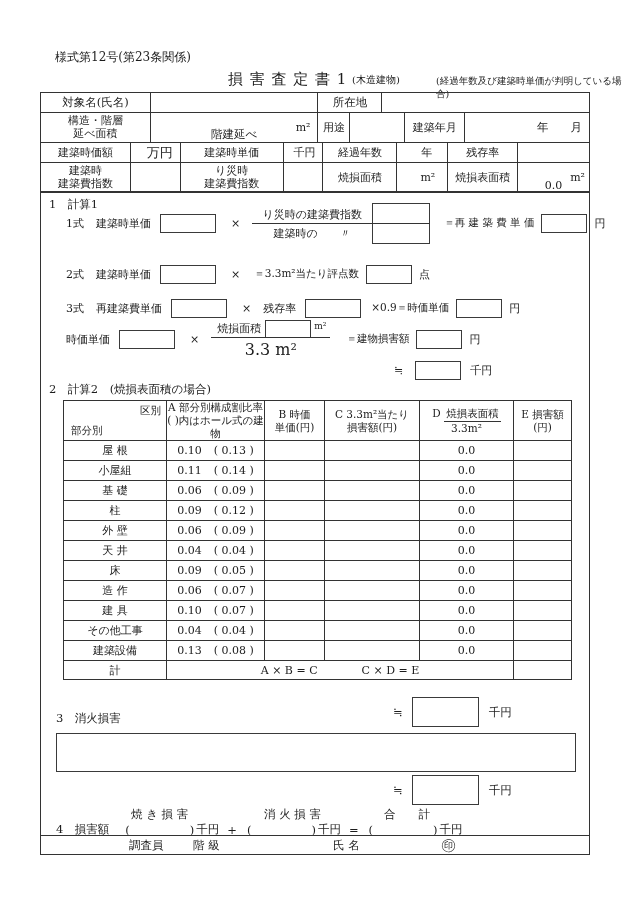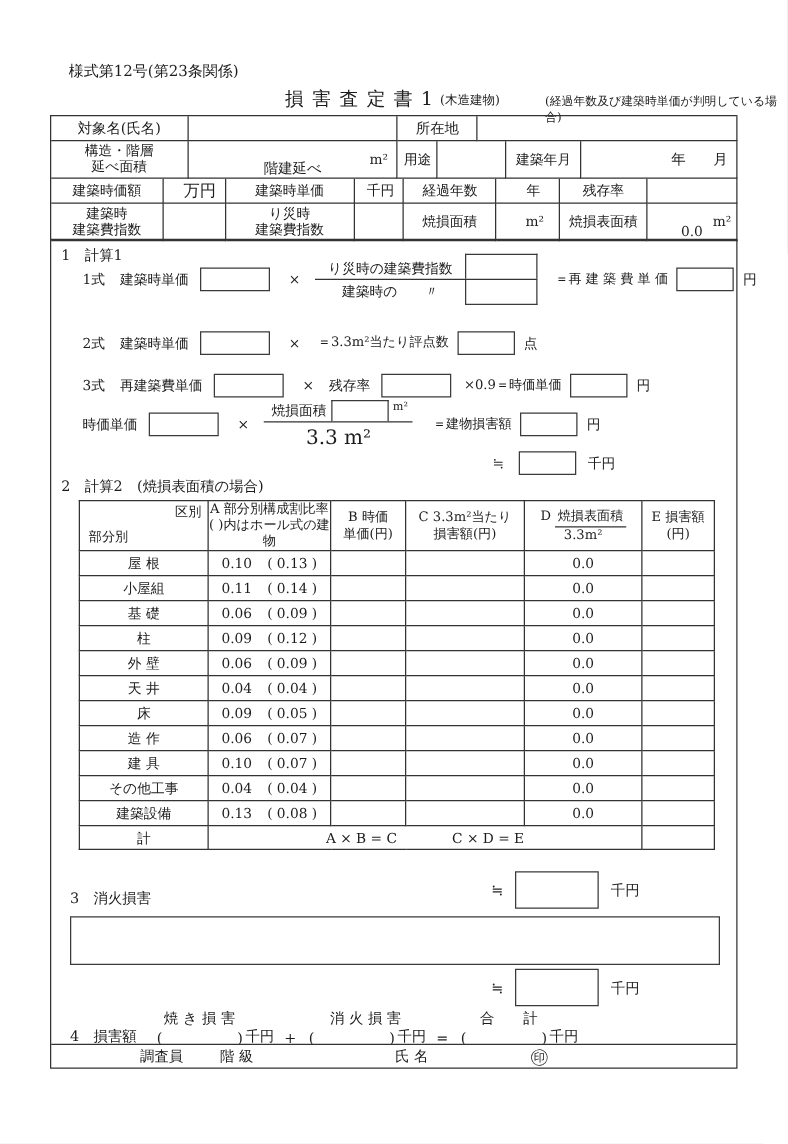--- a/index.html
+++ b/index.html
@@ -53,21 +53,21 @@
   .notes-box{position:absolute;left:15px;top:541px;width:520px;height:39px;border:1px solid #3a3a3a;box-sizing:border-box;background:#fff;}
   
   .s4-labels{position:absolute;top:615px;left:0;width:550px;font-size:11.5px;}
   .s4-labels span{position:absolute;white-space:nowrap;}
   .s4-formula{position:absolute;top:630px;left:15px;display:flex;align-items:center;font-size:11.5px;white-space:nowrap;justify-content:flex-end;}
   .fillspan{display:inline-block;width:56px;height:13px;}
   .par{margin:0 2px;}
   .op{margin:0 8px;}
   
   .footer{position:absolute;left:0;top:643px;width:548px;height:19px;border-top:1px solid #333;font-size:11.5px;}
-  .footer span{position:absolute;top:2px;white-space:nowrap;}
+  .footer span{position:absolute;top:2px;white-space:nowrap;margin-left:17px;}
   .seal{font-size:15px;top:0px !important;}
 </style>
 </head>
 <body>
 
 <div class="page">
 
   <div class="abs form-number">様式第12号(第23条関係)</div>
   <div class="abs doc-title">損 害 査 定 書 1</div>
   <div class="abs doc-sub1">(木造建物)</div>

